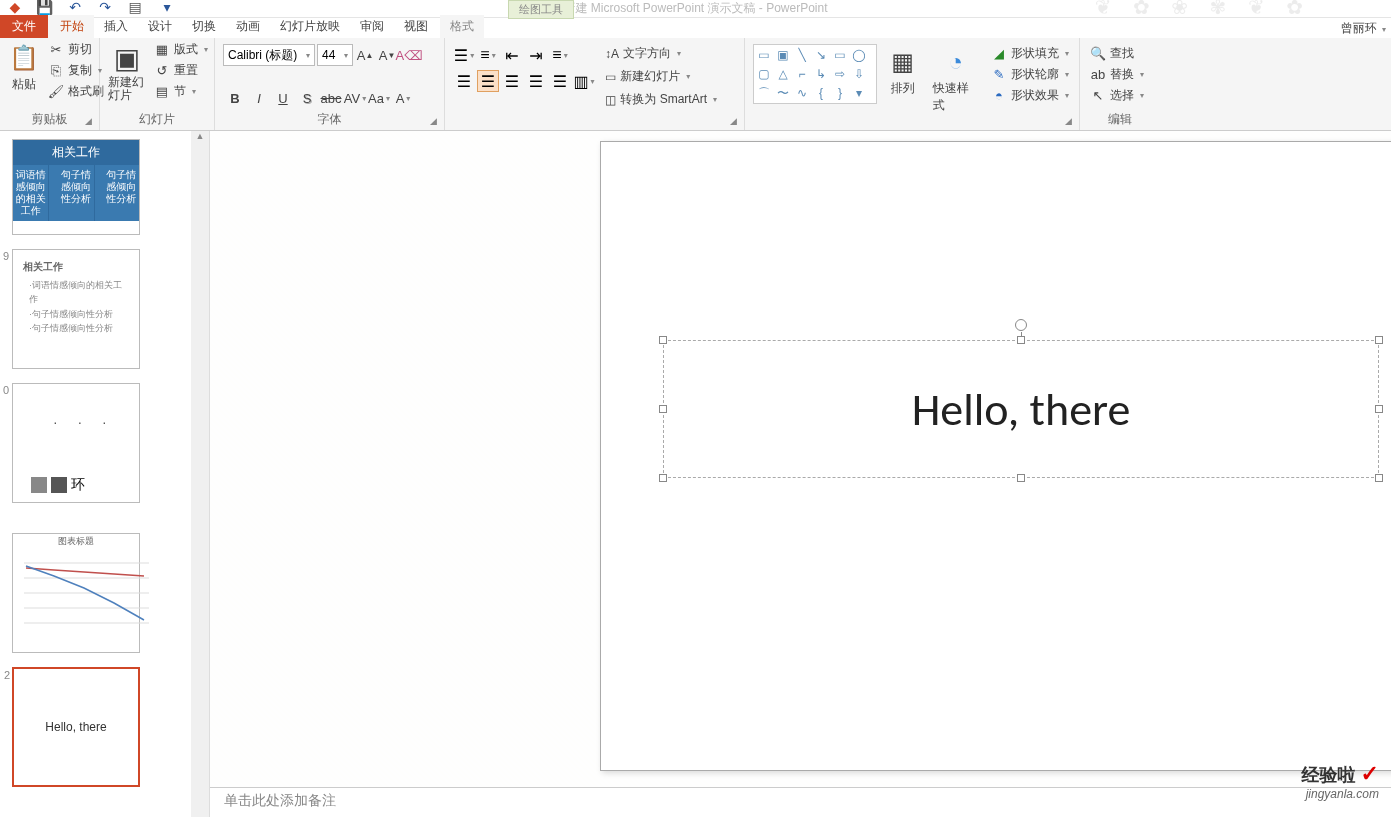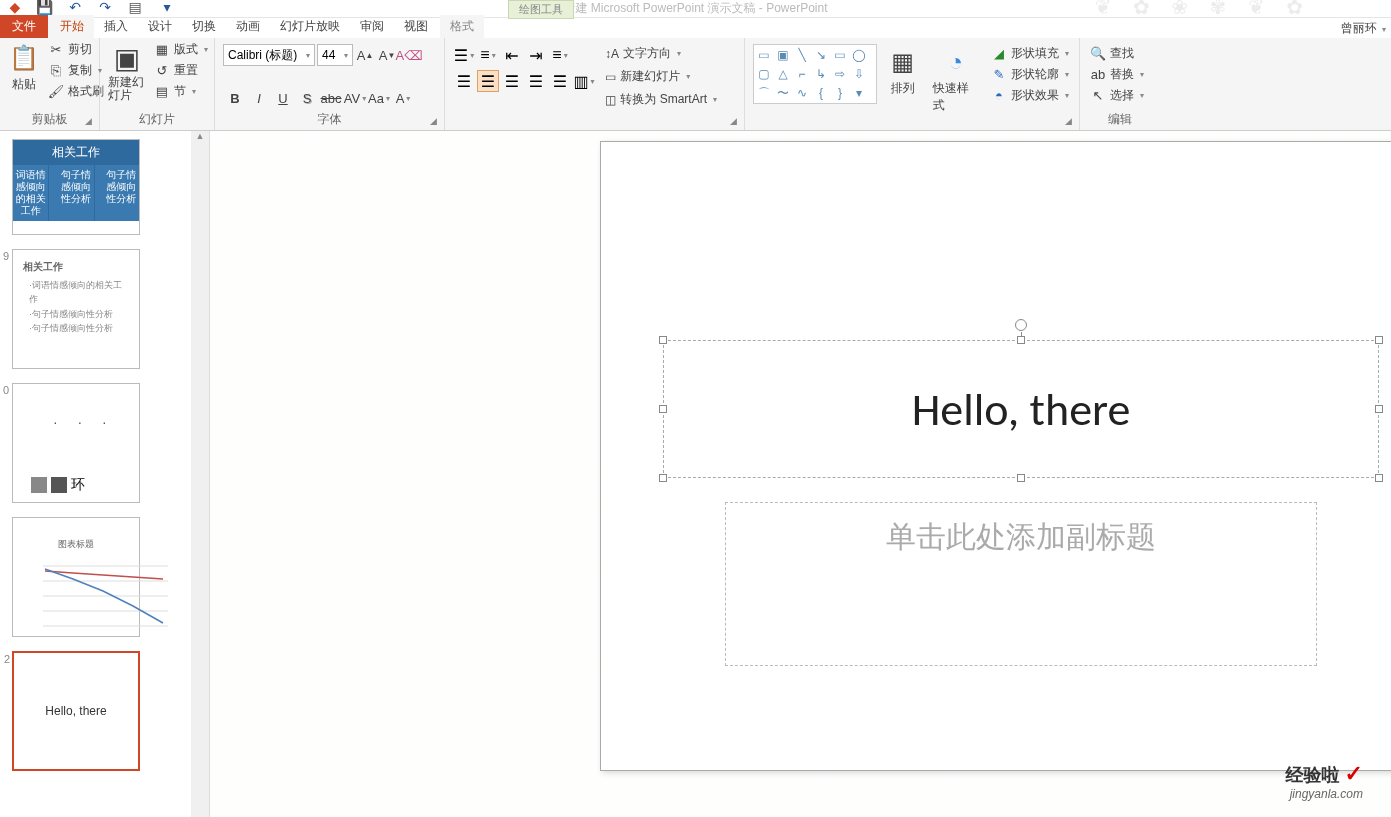--- a/index.html
+++ b/index.html
@@ -75,21 +75,21 @@
 .t2 { height:120px; padding:10px; font-size:10px; color:#666;}
 .t2 .tt { font-weight:bold; margin-bottom:4px; font-size:10px;}
 .t2 .li { font-size:9px; color:#888; margin-left:6px; line-height:1.6;}
 
 .t3 { height:120px; position:relative;}
 .t3 .dots { position:absolute; left:40px; top:30px; font-size:14px; color:#555; letter-spacing:8px;}
 .t3 .env { position:absolute; left:18px; bottom:8px; display:flex; gap:4px; align-items:center; font-size:14px;}
 .t3 .env .sq{ width:16px; height:16px; background:#888;}
 .t3 .env .sq2{ width:16px; height:16px; background:#555;}
 
-.t4 { height:120px; padding:20px; position:relative;}
+.t4 { height:120px; padding:1px; position:relative;margin-top:16px;}
 .t4 .ct { font-size:9px; text-align:center; color:#666;}
 .t4 svg { width:140px; height:90px;}
 
 .t5 { height:120px; display:flex; align-items:center; justify-content:center; font-size:12px; color:#333;}
 
 
 .canvas-wrap { flex:1; background:#fff; position:relative; overflow:hidden;}
 .canvas-wrap::before { content:""; position:absolute; inset:0; background:repeating-linear-gradient(45deg,#fefefe 0,#fefefe 2px,#fdfdfc 2px,#fdfdfc 4px) ,linear-gradient(#f9f9f7,#f9f9f7); opacity:0.4;}
 .slide { position:absolute; left:390px; top:10px; width:840px; height:630px; background:#fff; border:1px solid #aaa; box-shadow:2px 2px 6px rgba(0,0,0,0.15);}
 .title-box { position:absolute; left:62px; top:198px; width:716px; height:138px; border:1px dashed #aaa;}
@@ -100,21 +100,21 @@
 .rot { position:absolute; left:50%; top:-22px; transform:translateX(-50%); width:12px; height:12px; border:1px solid #888; border-radius:50%; background:#fff;}
 .rot::after{content:""; position:absolute; left:50%; top:12px; width:1px; height:10px; background:#888;}
 .title-text { width:100%; height:100%; display:flex; align-items:center; justify-content:center; font-size:46px; color:#222; font-family:Calibri,sans-serif;}
 
 .sub-box { position:absolute; left:124px; top:360px; width:592px; height:164px; border:1px dashed #bbb;}
 .sub-text { width:100%; padding-top:14px; text-align:center; font-size:30px; color:#aaa;}
 
 .notes { position:absolute; left:210px; bottom:0; right:0; height:30px; border-top:1px solid #ccc; background:#fff; padding:4px 14px; font-size:14px; color:#888;}
 
 
-.watermark { position:absolute; right:28px; bottom:16px; text-align:right; font-size:14px; color:#333;}
+.watermark { position:absolute; right:12px; bottom:16px; text-align:right; font-size:14px; color:#333;}
 .watermark .line1 { font-weight:bold; font-size:18px;}
 .watermark .line1 .chk { color:#d00; font-size:22px;}
 .watermark .line2 { font-size:12px; font-style:italic; color:#666;}
 </style>
 </head>
 <body>
 
 <div class="titlebar">
   <div class="qat">
     <span class="qic" style="color:#d04727">◆</span>
@@ -404,24 +404,22 @@
           <div class="h h-tm"></div>
           <div class="h h-tr"></div>
           <div class="h h-ml"></div>
           <div class="h h-mr"></div>
           <div class="h h-bl"></div>
           <div class="h h-bm"></div>
           <div class="h h-br"></div>
         </div>
         <div class="title-text">Hello, there</div>
       </div>
-      <div class="sub-box">
-        <div class="sub-text">单击此处添加副标题</div>
-      </div>
-    </div>
-  </div>
-
+    </div>
+  </div>
+
+  <div class="notes">单击此处添加备注</div>
 </div>
 
 <div class="watermark">
   <div class="line1"><span>经验啦</span> <span class="chk">✓</span></div>
   <div class="line2">jingyanla.com</div>
 </div>
 
 </body></html>

